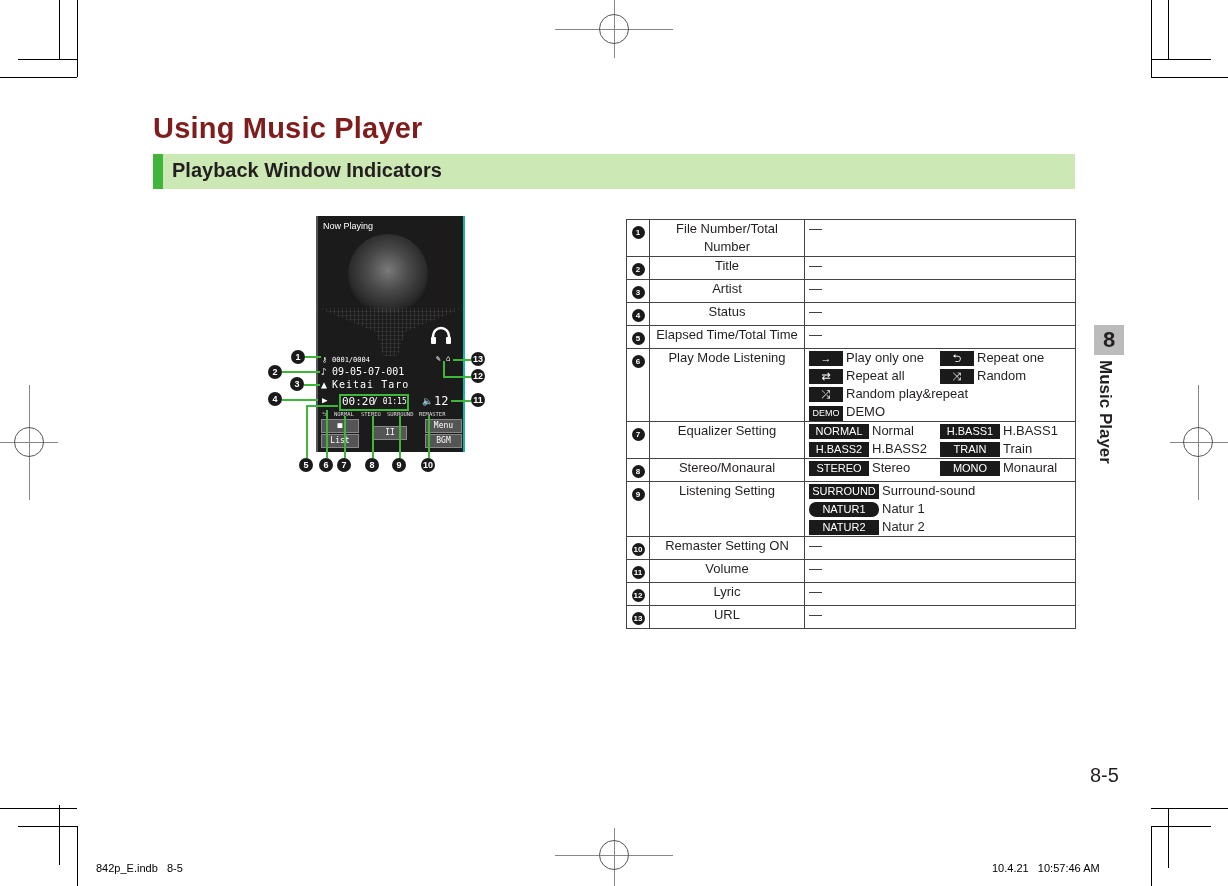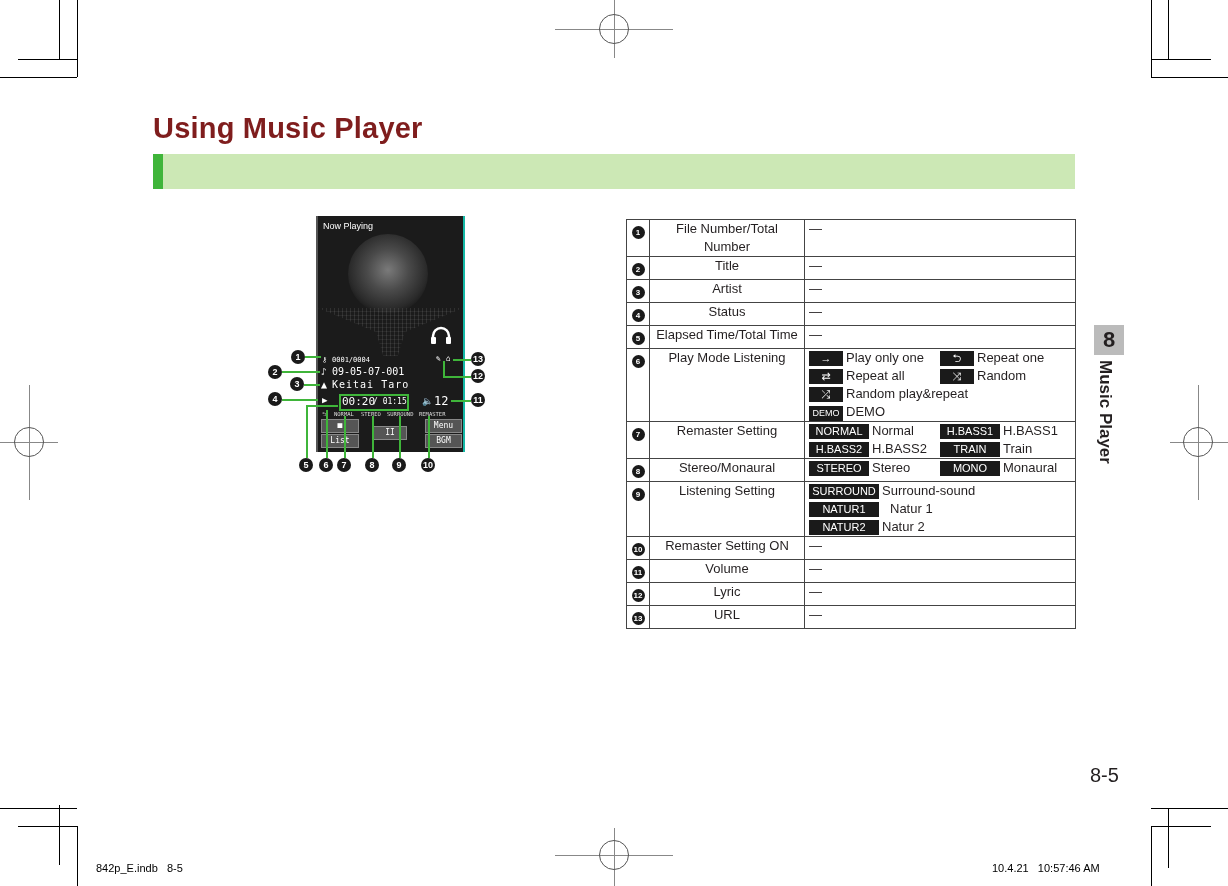--- a/index.html
+++ b/index.html
@@ -92,20 +92,21 @@
   <div class="reg-circle" style="left:1183px;top:427px;"></div>
 
   <div class="gline-h" style="left:555px;top:855px;width:118px;"></div>
   <div class="gline-v" style="left:614px;top:828px;height:58px;"></div>
   <div class="reg-circle" style="left:599px;top:840px;"></div>
 </div>
 
 <div class="main-title">Using Music Player</div>
 <div class="section-bar">
   <div class="accent"></div>
+  <div class="txt">Playback Window Indicators</div>
 </div>
 
 <div class="phone">
   <div class="np">Now Playing</div>
   <div class="orb"></div>
   <div class="grid"></div>
   <svg class="headphone" viewBox="0 0 22 18">
     <path d="M3 14 V10 A8 8 0 0 1 19 10 V14" stroke="#fff" stroke-width="2.5" fill="none"></path>
     <rect x="1" y="11" width="5" height="7" rx="1" fill="#fff"></rect>
     <rect x="16" y="11" width="5" height="7" rx="1" fill="#fff"></rect>
@@ -210,21 +211,21 @@
         <div class="d-row"><span class="ic">⮌</span><span>Repeat one</span></div>
         <div class="d-row"><span class="ic">⇄</span><span>Repeat all</span></div>
         <div class="d-row"><span class="ic">⤨</span><span>Random</span></div>
         <div class="d-row" style="grid-column:1 / 3;"><span class="ic">⤮</span><span>Random play&amp;repeat</span></div>
         <div class="d-row" style="grid-column:1 / 3;"><span class="ic" style="font-size:9px;">DEMO</span><span>DEMO</span></div>
       </div>
     </td>
   </tr>
   <tr>
     <td class="num"><span class="nb">7</span></td>
-    <td class="item">Remaster Setting</td>
+    <td class="item">Equalizer Setting</td>
     <td>
       <div class="desc-grid">
         <div class="d-row"><span class="ic w">NORMAL</span><span>Normal</span></div>
         <div class="d-row"><span class="ic w">H.BASS1</span><span>H.BASS1</span></div>
         <div class="d-row"><span class="ic w">H.BASS2</span><span>H.BASS2</span></div>
         <div class="d-row"><span class="ic w">TRAIN</span><span>Train</span></div>
       </div>
     </td>
   </tr>
   <tr>
@@ -235,21 +236,21 @@
         <div class="d-row"><span class="ic w">STEREO</span><span>Stereo</span></div>
         <div class="d-row"><span class="ic w">MONO</span><span>Monaural</span></div>
       </div>
     </td>
   </tr>
   <tr>
     <td class="num"><span class="nb">9</span></td>
     <td class="item">Listening Setting</td>
     <td>
       <div class="d-row"><span class="ic" style="min-width:66px;margin-right:3px;">SURROUND</span><span>Surround-sound</span></div>
-      <div class="d-row"><span class="ic" style="min-width:66px;margin-right:11px;">NATUR1</span><span>Natur 1</span></div>
+      <div class="d-row"><span class="ic" style="min-width:66px;margin-right:3px;border-radius:7px;">NATUR1</span><span>Natur 1</span></div>
       <div class="d-row"><span class="ic" style="min-width:66px;margin-right:3px;">NATUR2</span><span>Natur 2</span></div>
     </td>
   </tr>
   <tr>
     <td class="num"><span class="nb">10</span></td>
     <td class="item">Remaster Setting ON</td>
     <td>—</td>
   </tr>
   <tr>
     <td class="num"><span class="nb">11</span></td>

